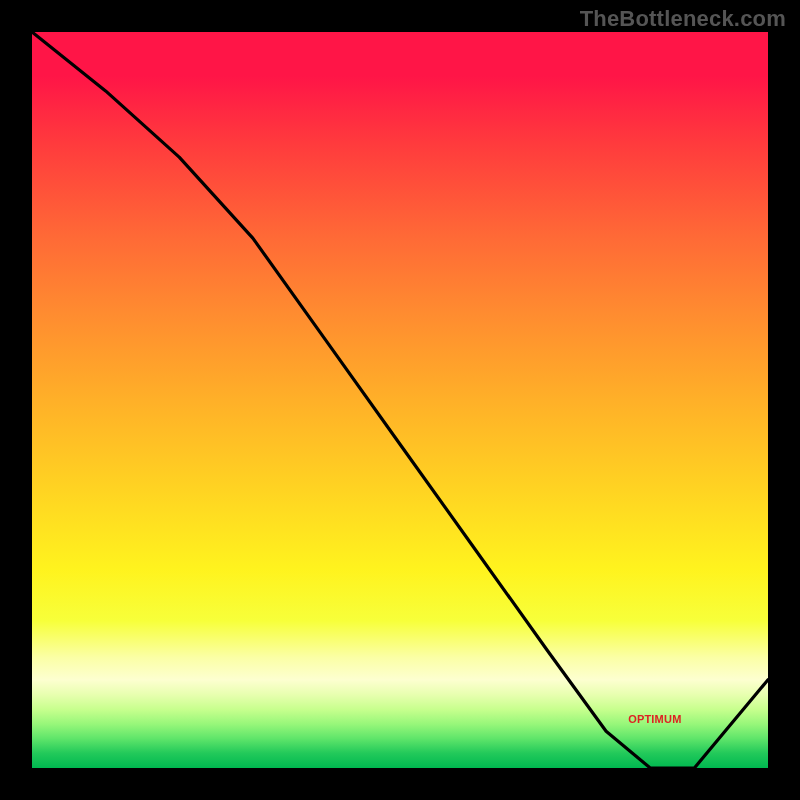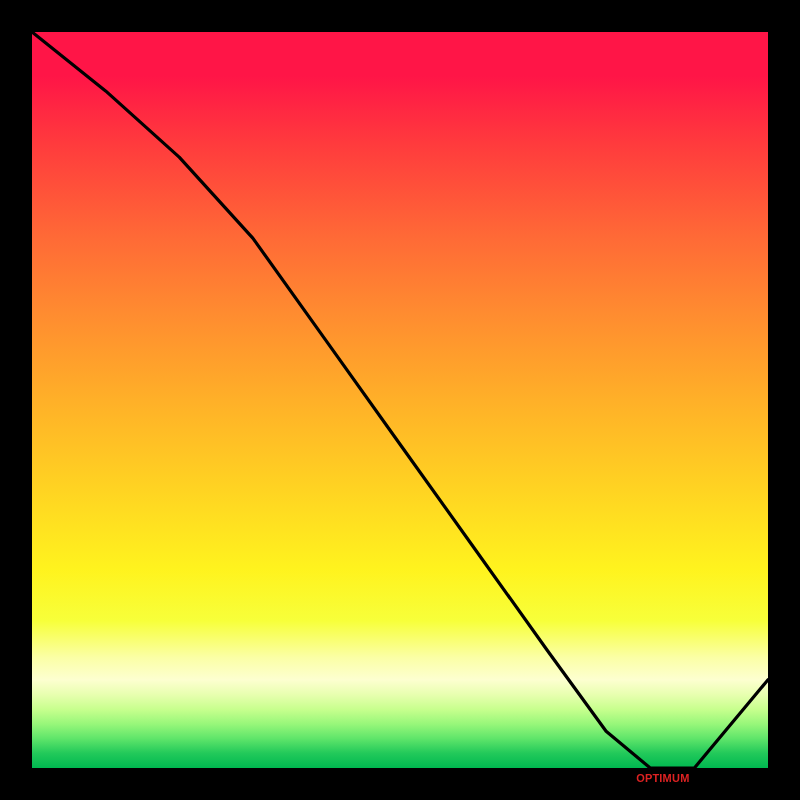--- a/index.html
+++ b/index.html
@@ -91,28 +91,29 @@
     font-weight: 700;
     letter-spacing: 0.2px;
     white-space: nowrap;
   }
 </style>
 </head>
 <body>
 
 <div class="frame">
 
+  <div class="attribution">TheBottleneck.com</div>
 
   <div class="plot-area">
 
     <svg class="curve-svg" viewBox="0 0 736 736" preserveAspectRatio="none">
       <path class="curve-path" d="M0.0 0.0 L73.6 58.9 L147.2 125.1 L220.8 206.1 L294.4 309.1 L368.0 412.2 L441.6 515.2 L515.2 618.2 L574.1 699.2 L618.2 736.0 L662.4 736.0 L736.0 647.7"></path>
     </svg>
 
-    <div class="opt-label" style="left: 596.16px; top: 740px; margin-left: 8px;">OPTIMUM</div>
+    <div class="opt-label" style="left: 596.16px; top: 681px;">OPTIMUM</div>
 
   </div>
 
   <div class="axis-label-x"></div>
 
   <div class="axis-label-y"></div>
 
 </div>
 
 </body></html>

